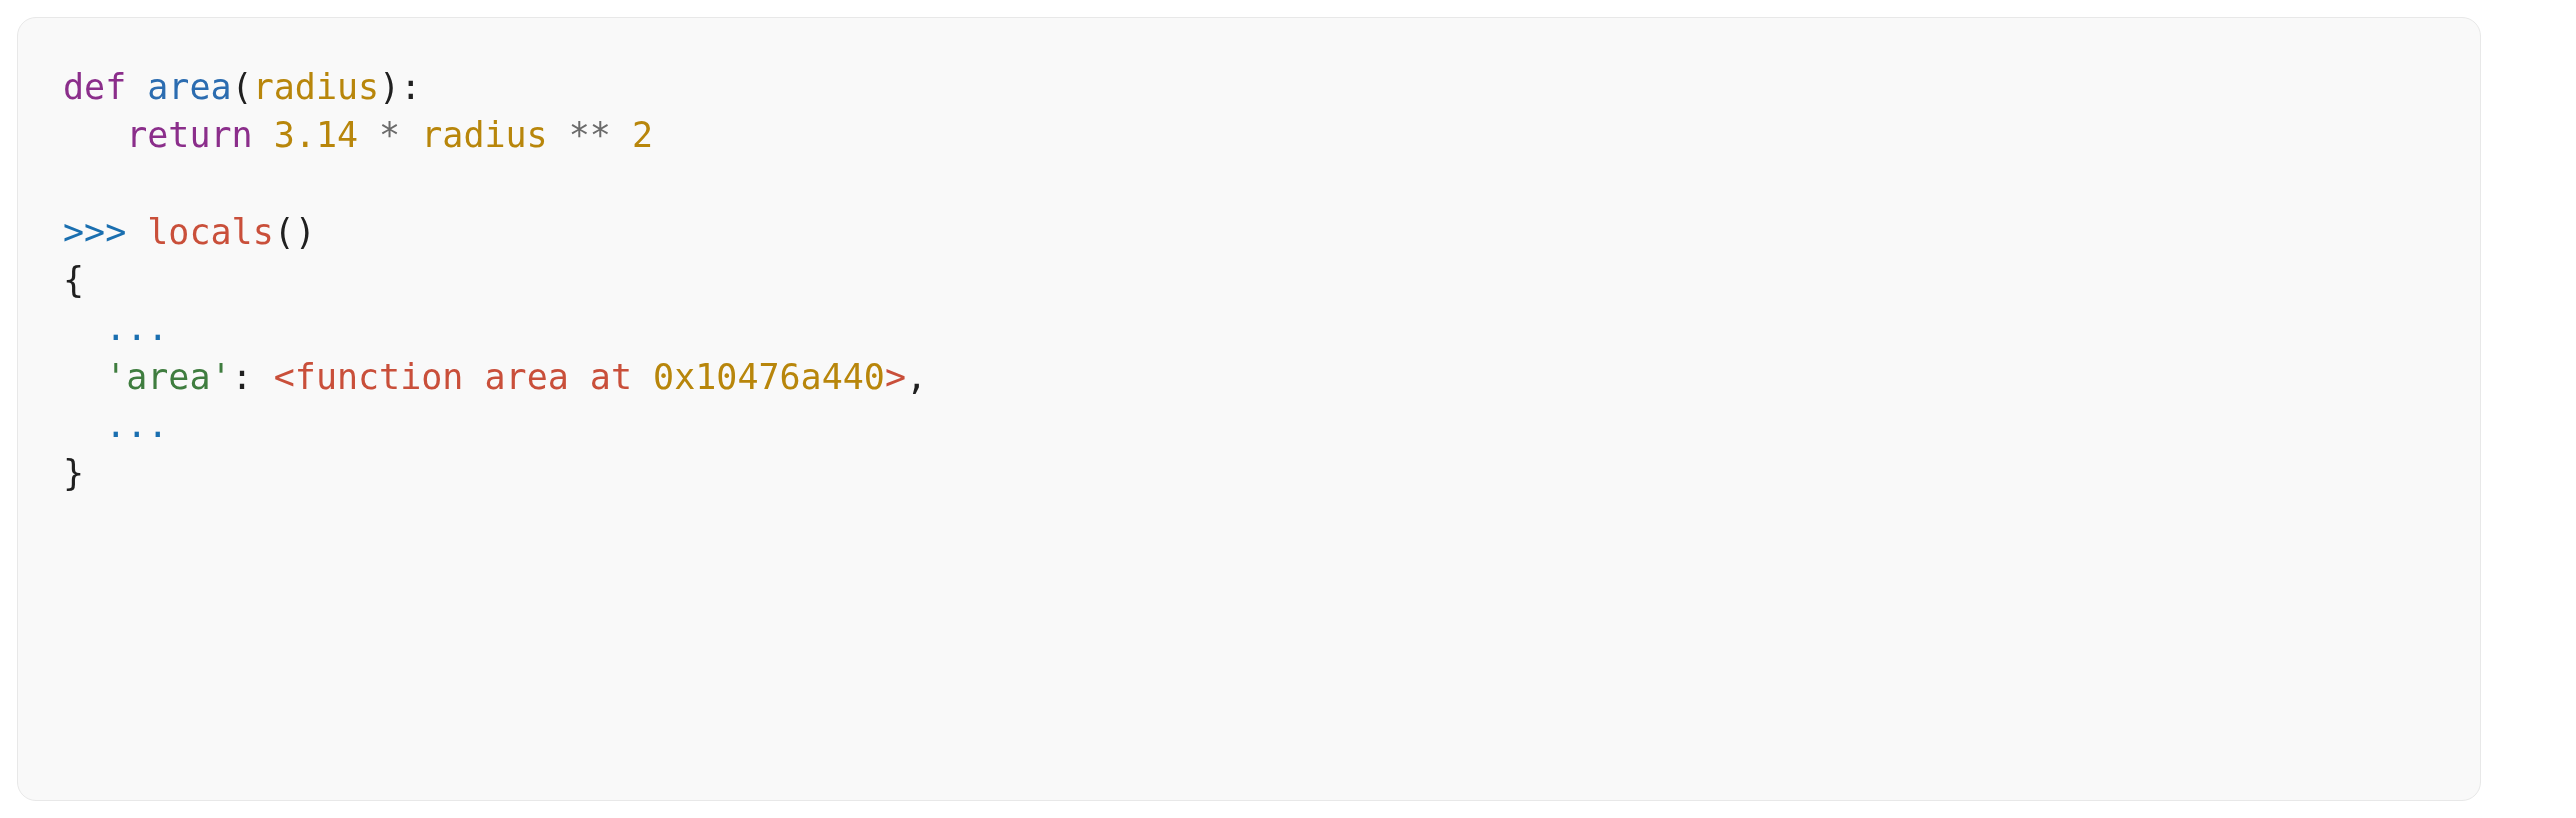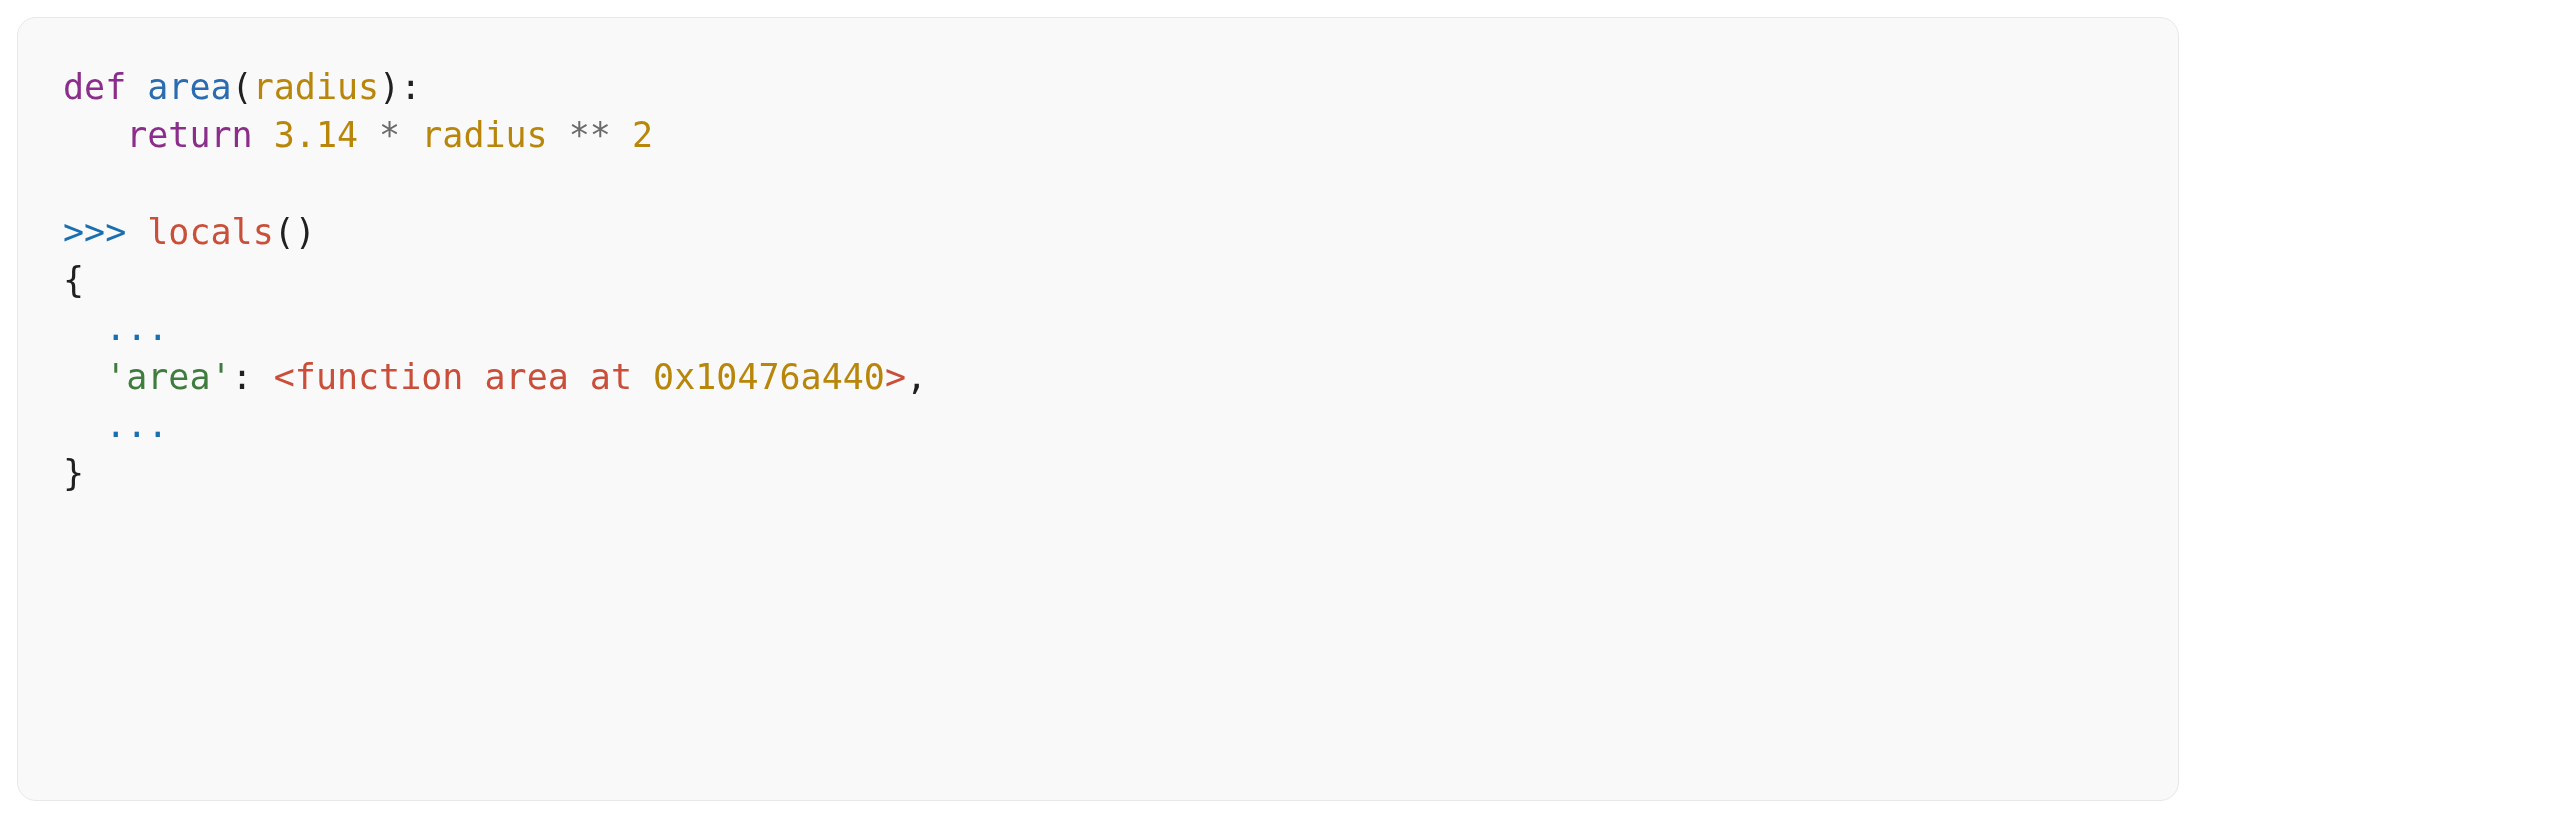--- a/index.html
+++ b/index.html
@@ -6,21 +6,21 @@
     margin: 0;
     padding: 0;
     width: 2576px;
     height: 818px;
     background: #ffffff;
     font-family: "SFMono-Regular", "Menlo", "Consolas", "Liberation Mono", monospace;
   }
   .code-block {
     box-sizing: border-box;
     margin: 17px;
-    width: 2162px;
+    width: 2464px;
     height: 784px;
     background: #f9f9f9;
     border: 0.9px solid #e8e8e8;
     border-radius: 19px;
     padding: 45px 45px 0 45px;
     font-size: 35px;
     line-height: 1.38;
     white-space: pre;
     color: #202020;
     overflow: hidden;

